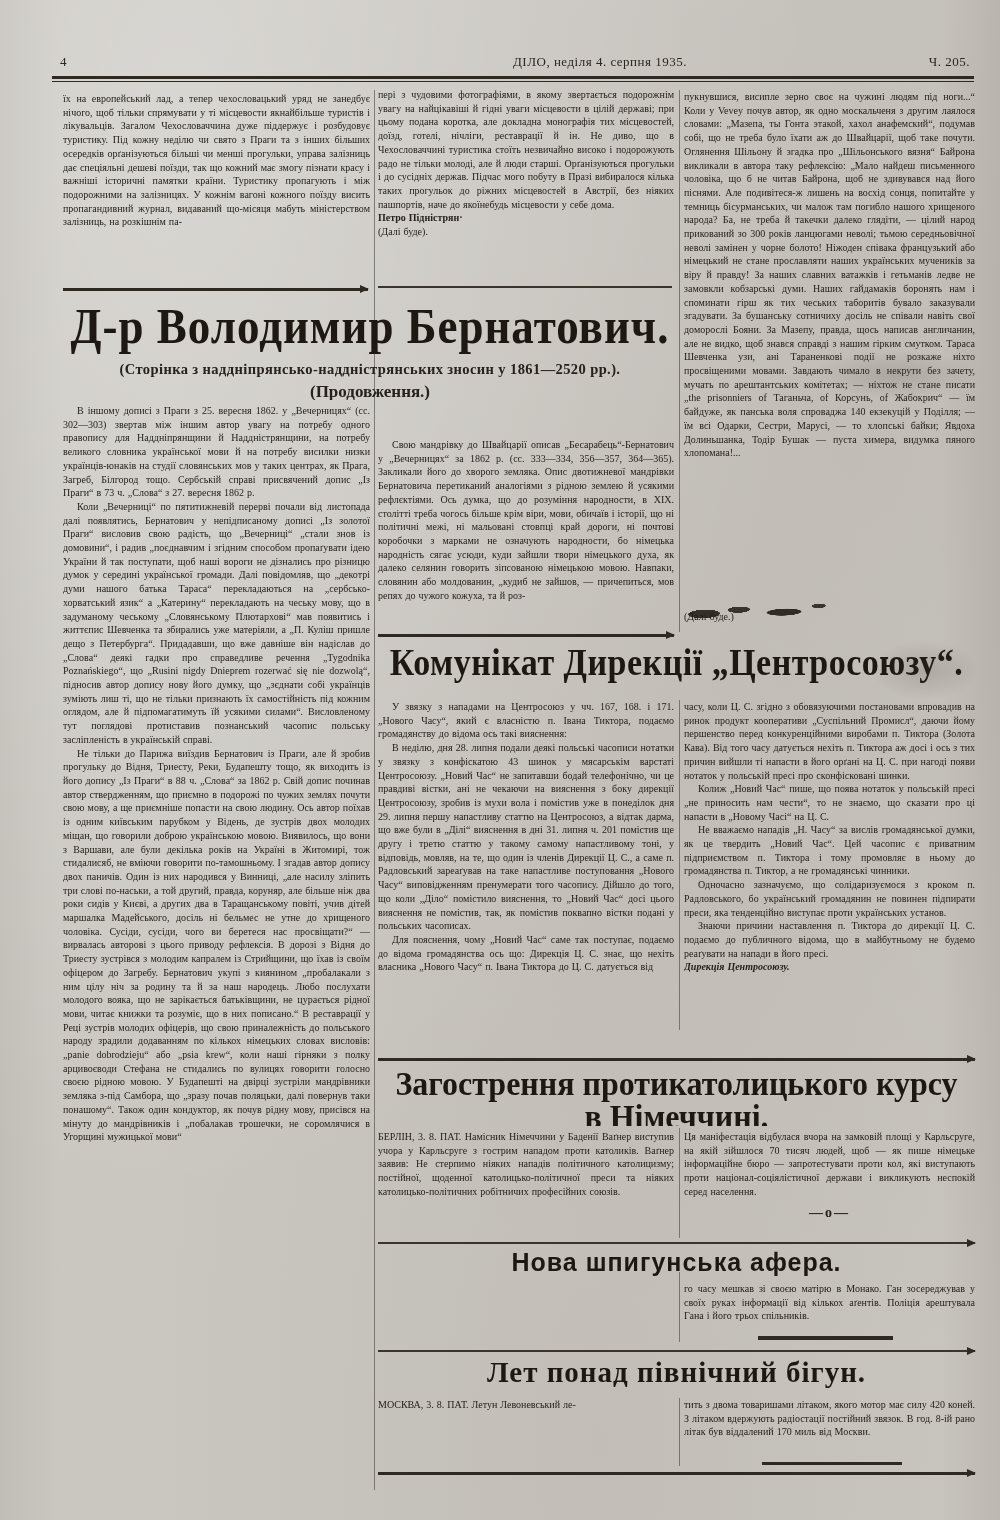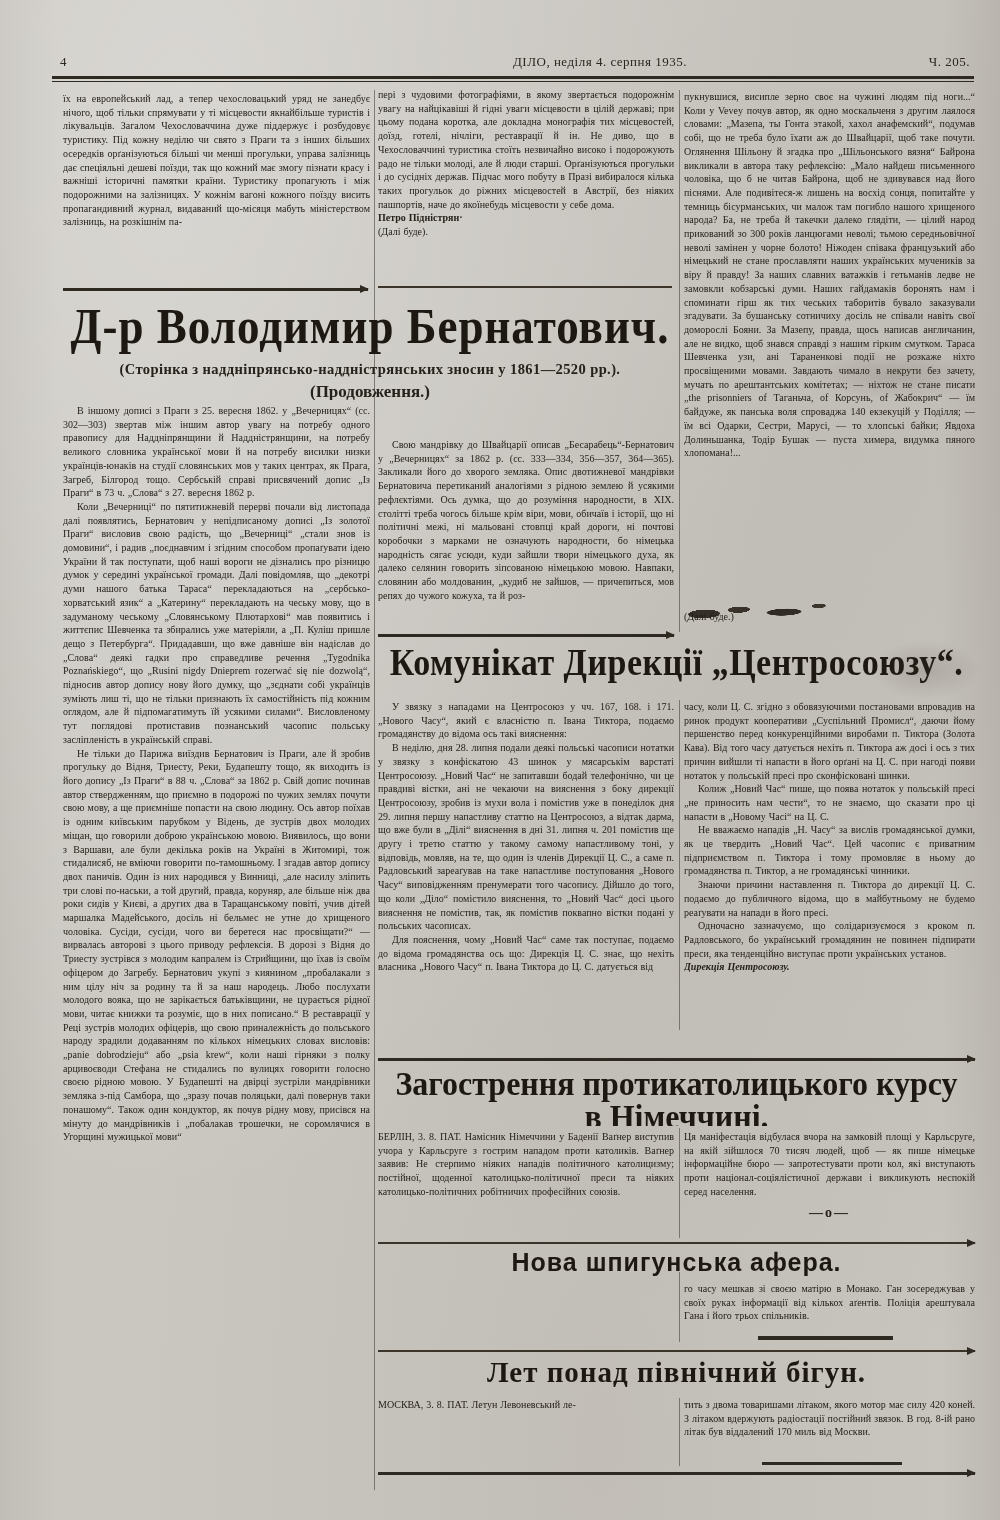--- a/index.html
+++ b/index.html
@@ -108,22 +108,22 @@
   </div>
   <div class="abs txt" style="left:378px;top:700px;width:296px;height:328px;">
     <p>У звязку з нападами на Центросоюз у чч. 167, 168. і 171. „Нового Часу“, який є власністю п. Івана Тиктора, подаємо громадянству до відома ось такі вияснення:</p>
     <p>В неділю, дня 28. липня подали деякі польські часописи нотатки у звязку з конфіскатою 43 шинок у мясарськім варстаті Центросоюзу. „Новий Час“ не запитавши бодай телефонічно, чи це правдиві вістки, ані не чекаючи на вияснення з боку дирекції Центросоюзу, зробив із мухи вола і помістив уже в понеділок дня 29. липня першу напастливу статтю на Центросоюз, а відтак дарма, що вже були в „Ділі“ вияснення в дні 31. липня ч. 201 помістив ще другу і третю статтю у такому самому напастливому тоні, у відповідь, мовляв, на те, що один із членів Дирекції Ц. С., а саме п. Радловський зареаґував на таке напастливе поступовання „Нового Часу“ виповідженням пренумерати того часопису. Дійшло до того, що коли „Діло“ помістило вияснення, то „Новий Час“ досі цього вияснення не помістив, так, як помістив поквапно вістки подані у польських часописах.</p>
     <p>Для пояснення, чому „Новий Час“ саме так поступає, подаємо до відома громадянства ось що: Дирекція Ц. С. знає, що нехіть власника „Нового Часу“ п. Івана Тиктора до Ц. С. датується від</p>
   </div>
   <div class="abs txt" style="left:684px;top:700px;width:291px;height:328px;">
     <p class="ni">часу, коли Ц. С. згідно з обовязуючими постановами впровадив на ринок продукт кооперативи „Суспільний Промисл“, даючи йому першенство перед конкуренційними виробами п. Тиктора (Золота Кава). Від того часу датується нехіть п. Тиктора аж досі і ось з тих причин вийшли ті напасти в його орґані на Ц. С. при нагоді появи нотаток у польській пресі про сконфісковані шинки.</p>
     <p>Колиж „Новий Час“ пише, що поява нотаток у польській пресі „не приносить нам чести“, то не знаємо, що сказати про ці напасти в „Новому Часі“ на Ц. С.</p>
     <p>Не вважаємо нападів „Н. Часу“ за вислів громадянської думки, як це твердить „Новий Час“. Цей часопис є приватним підприємством п. Тиктора і тому промовляє в ньому до громадянства п. Тиктор, а не громадянські чинники.</p>
+    <p>Одночасно зазначуємо, що солідаризуємося з кроком п. Радловського, бо український громадянин не повинен підпирати преси, яка тенденційно виступає проти українських установ.</p>
     <p>Знаючи причини наставлення п. Тиктора до дирекції Ц. С. подаємо до публичного відома, що в майбутньому не будемо реаґувати на напади в його пресі.</p>
-    <p>Одночасно зазначуємо, що солідаризуємося з кроком п. Радловського, бо український громадянин не повинен підпирати преси, яка тенденційно виступає проти українських установ.</p>
     <p class="sig">Дирекція Центросоюзу.</p>
   </div>
 
   <div class="hr arrow-r" style="left:378px;top:1058px;width:597px;height:3px;"></div>
   <div class="abs" style="left:378px;top:1066px;width:597px;height:60px;">
     <h2 class="h-big h-zag">Загострення протикатолицького курсу</h2>
     <h2 class="h-big h-zag">в Німеччині.</h2>
   </div>
   <div class="abs txt" style="left:378px;top:1130px;width:296px;height:104px;">
     <p class="ni">БЕРЛІН, 3. 8. ПАТ. Намісник Німеччини у Баденії Ваґнер виступив учора у Карльсруге з гострим нападом проти католиків. Ваґнер заявив: Не стерпимо ніяких нападів політичного католицизму; постійної, щоденної католицько-політичної преси та ніяких католицько-політичних робітничих професійних союзів.</p>

